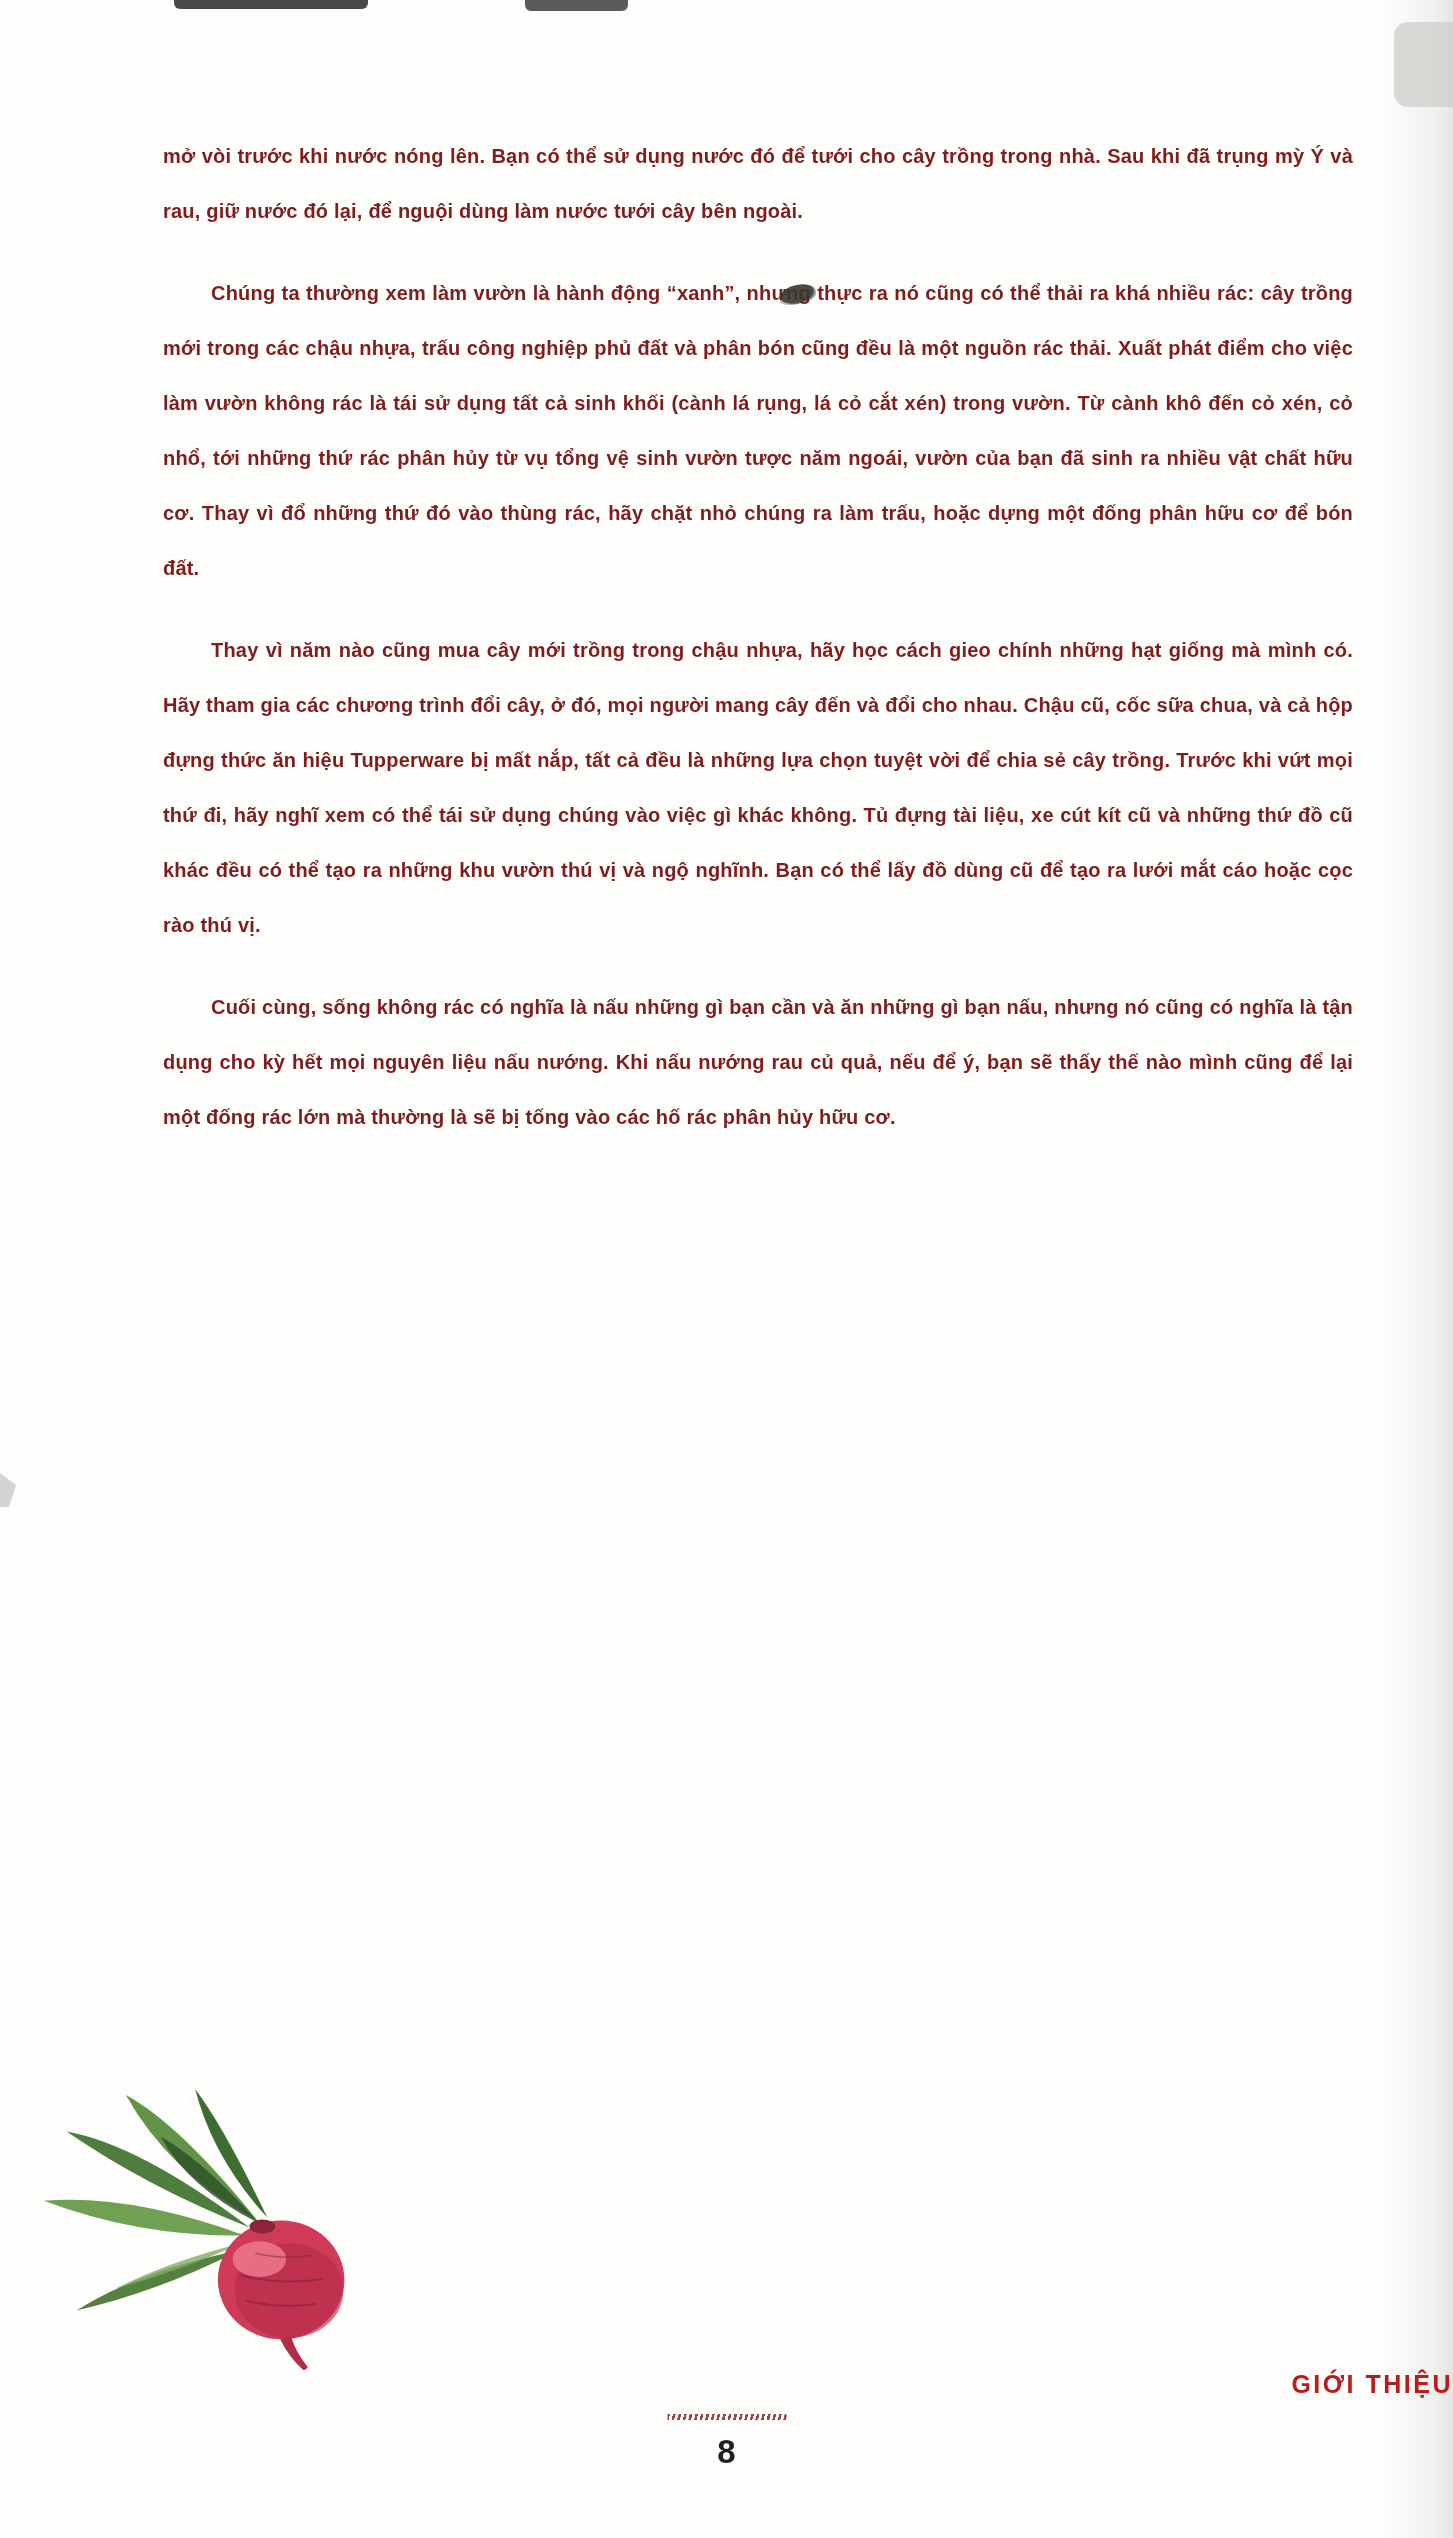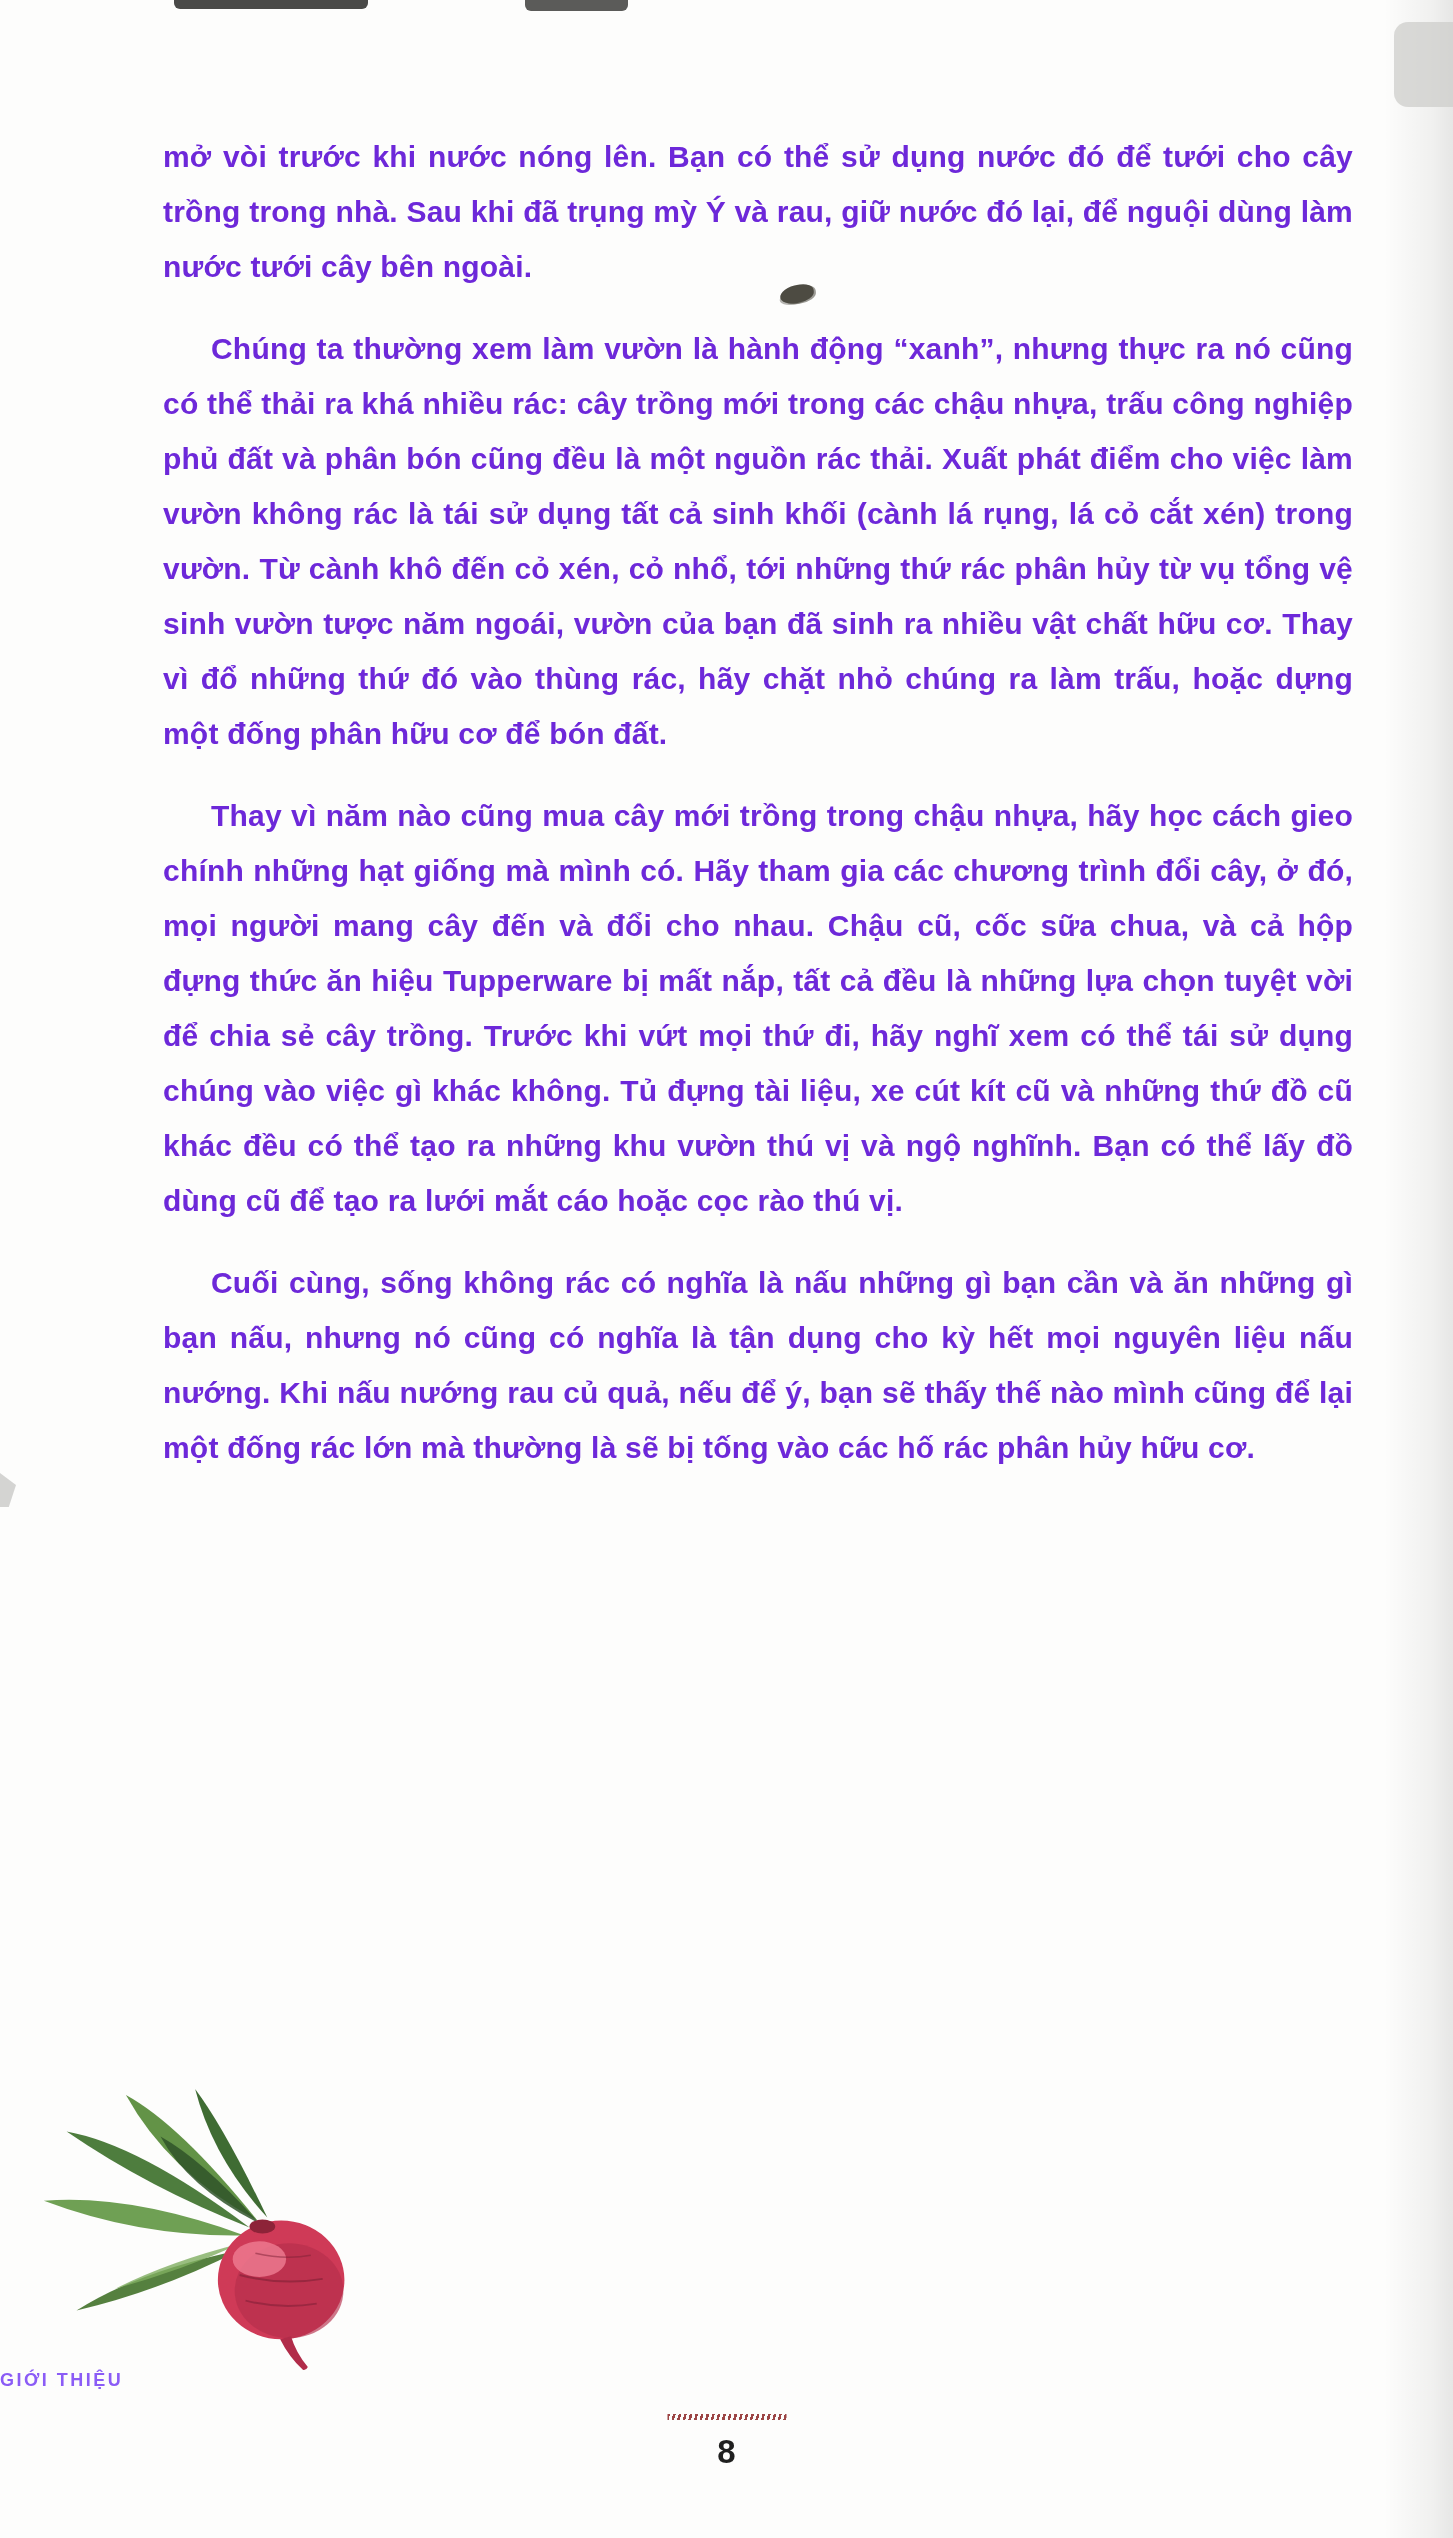--- a/index.html
+++ b/index.html
@@ -32,22 +32,22 @@
   }
   .scan-mark-left {
     position:absolute; top:1473px; left:0; width:16px; height:34px;
     background:#d4d4d2; clip-path:polygon(0 0, 100% 35%, 55% 100%, 0 100%);
   }
   .text-block {
     position:absolute;
     left:163px;
     top:129px;
     width:1190px;
-    color:#6d28d9;
-    font-size:30px;
+    color:#7f1d1d;
+    font-size:20px;
     line-height:55px;
     font-weight:bold;
     text-align:justify;
     letter-spacing:0.2px;
   }
   .text-block p { margin:0 0 27px 0; text-indent:48px; }
   .text-block p.no-indent { text-indent:0; }
   .ink-smudge {
     position:absolute;
     left:780px; top:285px;
@@ -63,25 +63,25 @@
     left:32px;
     top:2077px;
     width:348px;
     height:299px;
   }
   .footer-label {
     position:absolute;
     top:2370px;
     left:0;
     width:100%;
-    text-align:left;
-    font-size:18px;
+    text-align:right;
+    font-size:25px;
     font-weight:bold;
     letter-spacing:2.5px;
-    color:#8b5cf6;
+    color:#b91c1c;
   }
   .footer-rule {
     position:absolute;
     top:2414px;
     left:50%;
     transform:translateX(-50%);
     width:119px;
     height:6px;
     background:repeating-linear-gradient(105deg, #9c4545 0, #9c4545 2.5px, transparent 2.5px, transparent 5.4px);
   }

